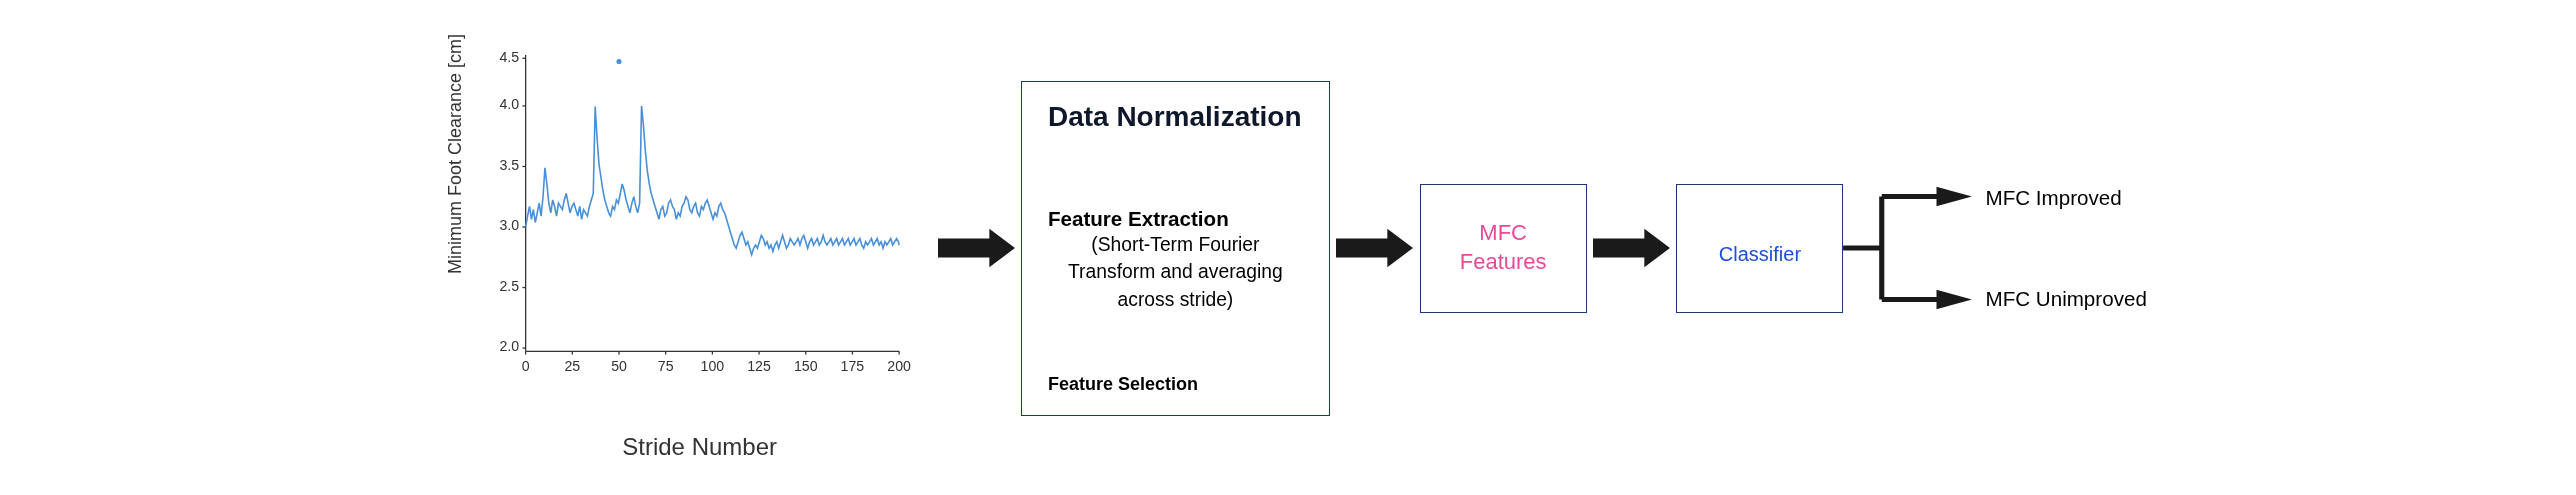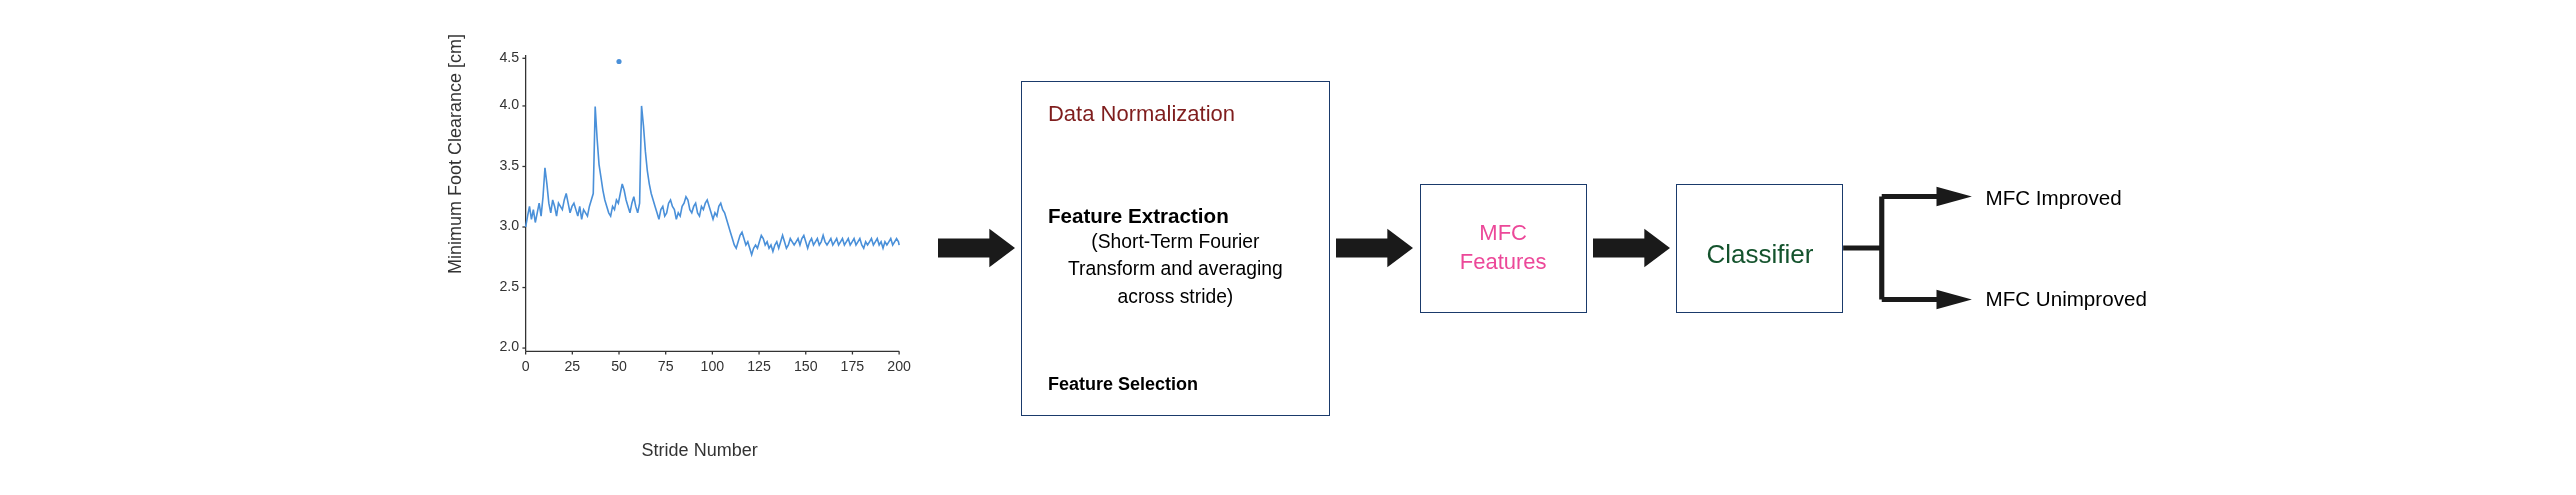--- a/index.html
+++ b/index.html
@@ -57,21 +57,21 @@
       width: 52px;
       text-align: center;
     }
 
     .x-axis-label {
       position: absolute;
       bottom: 6.4px;
       left: 58px;
       width: 425px;
       text-align: center;
-      font-size: 18px;
+      font-size: 24px;
       color: #333;
     }
 
     
     .arrow {
       display: flex;
       align-items: center;
       flex-shrink: 0;
     }
 
@@ -82,23 +82,23 @@
       display: flex;
       flex-direction: column;
       gap: 6.4px;
       width: 309px;
       min-height: 335px;
       justify-content: space-between;
       flex-shrink: 0;
     }
 
     .process-box-title {
-      font-size: 22px;
-      font-weight: normal;
-      color: #7f1d1d;
+      font-size: 28px;
+      font-weight: bold;
+      color: #0f172a;
     }
 
     .process-box-subtitle {
       font-size: 20.6px;
       font-weight: bold;
       color: #000;
       margin-top: 13px;
     }
 
     .process-box-detail {
@@ -141,22 +141,22 @@
       padding: 19.3px 32px;
       display: flex;
       align-items: center;
       justify-content: center;
       width: 167px;
       height: 129px;
       flex-shrink: 0;
     }
 
     .classifier-text {
-      font-size: 26px;
-      color: #14532d;
+      font-size: 20px;
+      color: #1d4ed8;
       text-align: center;
       margin-top: 12px;
     }
 
     
     .output-section {
       display: flex;
       flex-direction: column;
       align-items: flex-start;
       flex-shrink: 0;

